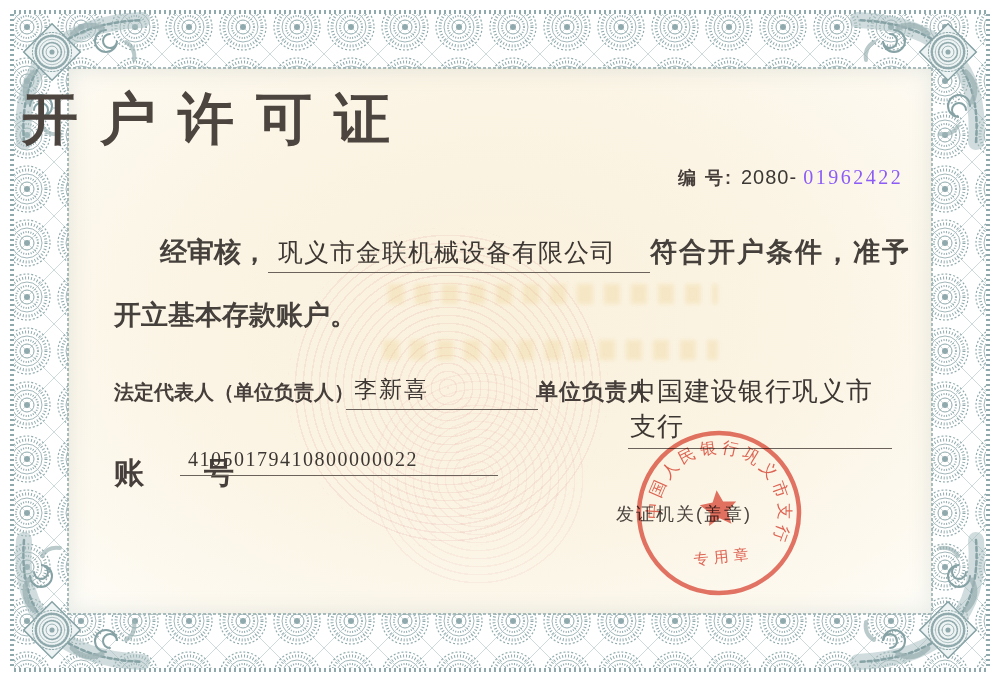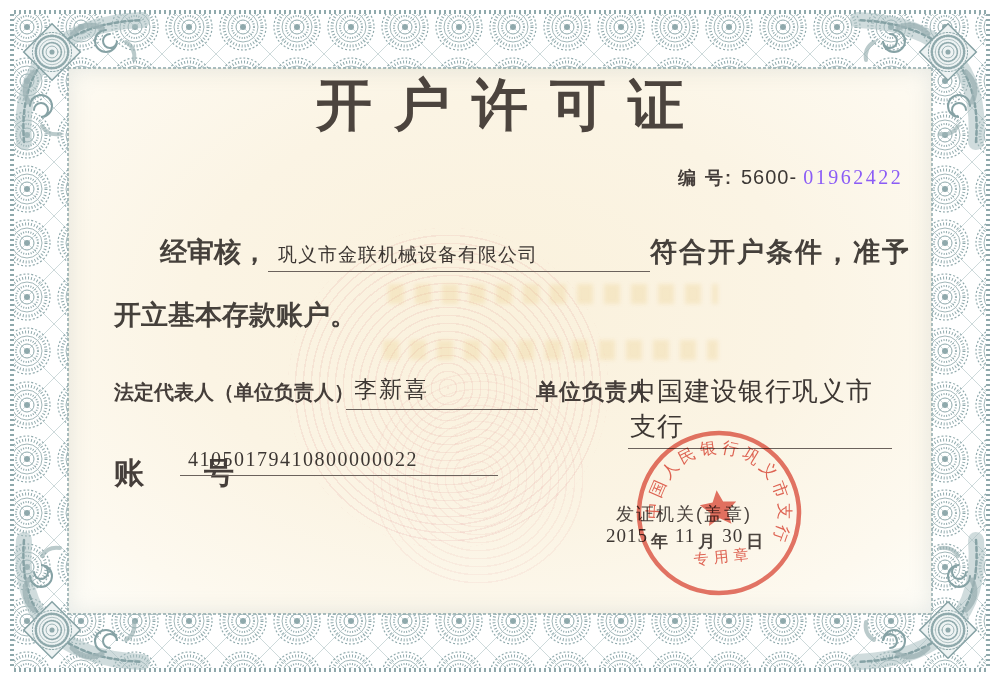--- a/index.html
+++ b/index.html
@@ -26,37 +26,37 @@
     position:absolute; height:20px; opacity:.55; filter:blur(2px);
     background:repeating-linear-gradient(90deg, rgba(232,198,120,.45) 0 16px, transparent 16px 27px);
   }
   .wm-textband.t1{left:320px; top:216px; width:330px;}
   .wm-textband.t2{left:315px; top:272px; width:335px;}
   
   .frame{position:absolute; inset:0; z-index:2; pointer-events:none;}
   
   .content{position:absolute; inset:0; z-index:3; color:#46403b;}
   .title{
-    position:absolute; left:0; right:0; top:68px; text-align:center;
+    position:absolute; left:0; right:0; top:82px; text-align:left;
     font-family:"Liberation Serif","DejaVu Serif",serif; font-weight:bold;
     font-size:56px; letter-spacing:22px; padding-left:22px; color:#4c443e;
   }
   .row-approval{position:absolute; left:112px; top:166px;}
   .lbl{font-weight:bold; color:#453e3a;}
   .row-approval .lbl{font-size:17px;}
   .serifv{font-family:"Liberation Serif","DejaVu Serif",serif; color:#3d3733;}
   .row-approval .serifv{font-size:19px; margin-left:16px; letter-spacing:1px;}
   .row-serial{position:absolute; left:678px; top:166px;}
   .row-serial .lbl{font-size:18px; letter-spacing:2px;}
   .row-serial .prefix{font-size:20px; color:#3c3835; margin-left:8px; letter-spacing:1px;}
   .row-serial .rednum{font-family:"Liberation Serif","DejaVu Serif",serif; font-size:20px; color:#8b5cf6; letter-spacing:2.5px; margin-left:6px;}
   .line1{position:absolute; left:160px; top:234px; white-space:nowrap;}
   .big{font-size:27px; font-weight:bold; color:#45403b;}
   .uline{border-bottom:1.5px solid #6b625c; display:inline-block; vertical-align:baseline;}
-  .company{width:372px; font-size:19px; padding:0 0 3px 10px; letter-spacing:1px;}
+  .company{width:372px; font-size:25px; padding:0 0 3px 10px; letter-spacing:1px;}
   .line1 .after{margin-left:0; letter-spacing:2px;}
   .line2{position:absolute; left:114px; top:297px;}
   .f-legal-lbl{position:absolute; left:114px; top:379px; font-size:20px;}
   .f-legal-val{position:absolute; left:346px; top:374px; width:184px; font-size:23px; padding:0 0 4px 8px; letter-spacing:2px;}
   .f-bank-lbl{position:absolute; left:536px; top:377px; font-size:22px; letter-spacing:1px;}
   .f-bank-val{position:absolute; left:628px; top:374px; width:262px; font-size:26px; padding:0 0 4px 2px; letter-spacing:1px;}
   .f-acct-lbl{position:absolute; left:114px; top:453px; font-size:30px;}
   .f-acct-val{position:absolute; left:180px; top:448px; width:310px; font-size:20px; padding:0 0 4px 8px; letter-spacing:1.5px;}
   .issuer-lbl{position:absolute; left:616px; top:502px; font-size:18px; letter-spacing:2px; font-weight:normal; color:#4a433e;}
   .issue-date{position:absolute; left:606px; top:530px; font-size:17px; font-weight:bold; color:#4a433e; white-space:nowrap;}
@@ -140,43 +140,40 @@
         <use href="#cornerG" x="8" y="8"></use>
       </g>
   </svg>
 
   <div class="content">
 
     <div class="title">开户许可证</div>
 
 
     <div class="row-serial">
-      <span class="lbl">编 号:</span><span class="prefix">5600-</span><span class="rednum">01962422</span>
+      <span class="lbl">编 号:</span><span class="prefix">2080-</span><span class="rednum">01962422</span>
     </div>
 
     <div class="line1">
       <span class="big">经审核，</span><span class="uline company serifv">巩义市金联机械设备有限公司</span><span class="big after">符合开户条件，准予</span>
     </div>
 
     <div class="line2 big">开立基本存款账户。</div>
 
     <div class="lbl f-legal-lbl">法定代表人（单位负责人）</div>
     <div class="uline serifv f-legal-val">李新喜</div>
 
     <div class="lbl f-bank-lbl">单位负责人</div>
     <div class="uline serifv f-bank-val">中国建设银行巩义市支行</div>
 
     <div class="lbl f-acct-lbl">账　　号</div>
     <div class="uline serifv f-acct-val">41050179410800000022</div>
 
     <div class="issuer-lbl">发证机关(盖章)</div>
 
-    <div class="issue-date">
-      <span class="dnum">2015</span><span class="dunit">年</span><span class="dnum">11</span><span class="dunit">月</span><span class="dnum">30</span><span class="dunit">日</span>
-    </div>
 
   </div>
 
   <svg class="stamp" viewBox="0 0 178 178">
     <defs>
       <path id="ringPath" d="M 29,89 A 60,60 0 1 1 149,89 A 60,60 0 1 1 29,89"></path>
     </defs>
     <circle cx="89" cy="89" r="80" fill="none" stroke="#dd5244" stroke-width="4.5" opacity=".9"></circle>
     <text font-size="16.5" fill="#dd5244" letter-spacing="4" font-family="Liberation Sans, sans-serif">
       <textPath href="#ringPath" startOffset="0">中国人民银行巩义市支行</textPath>

